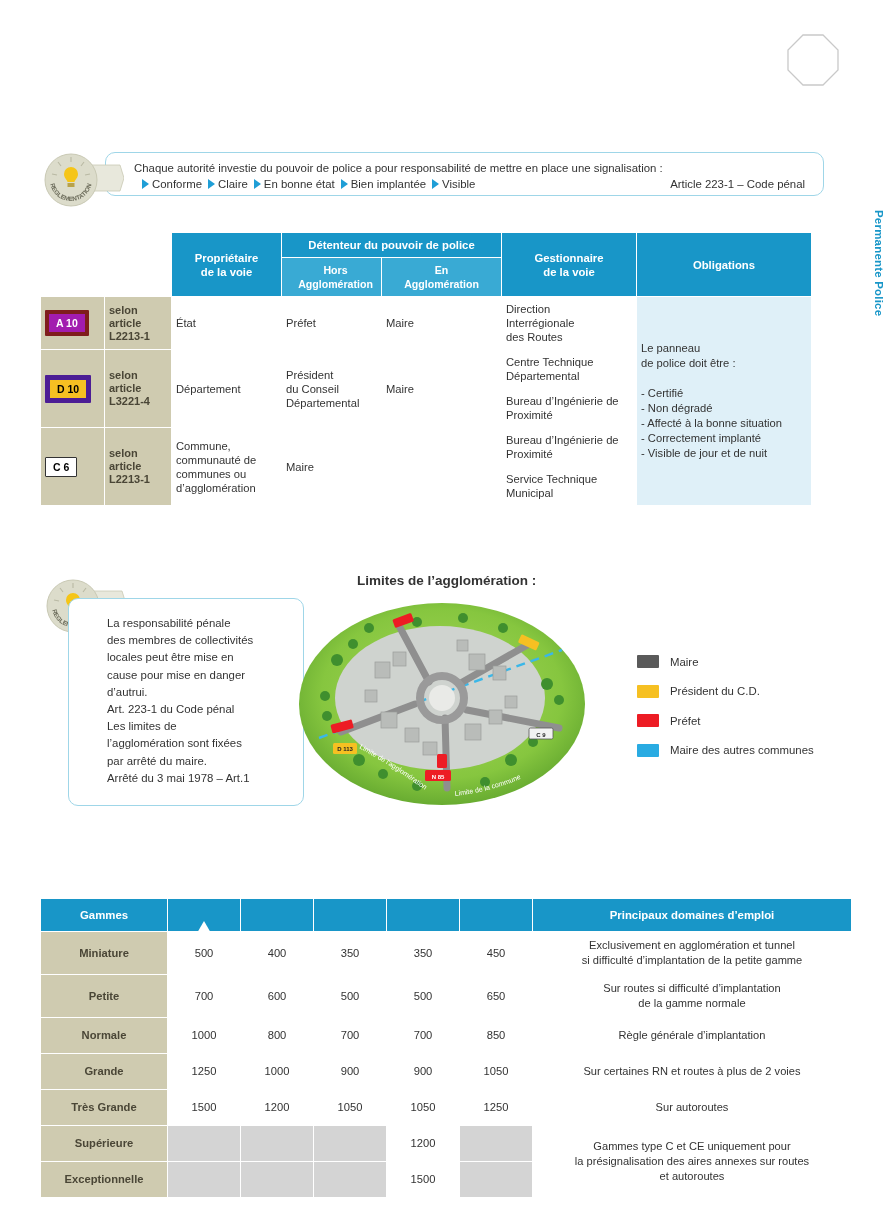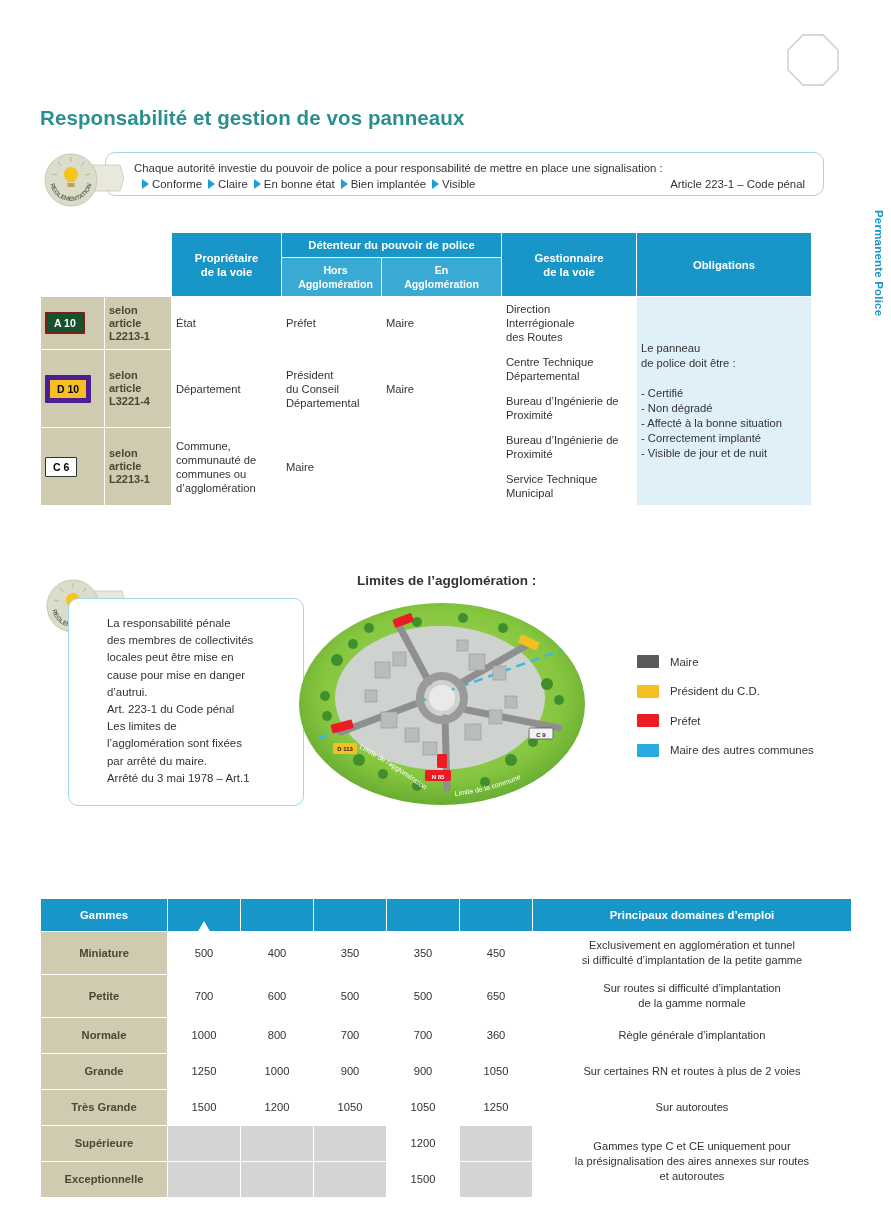--- a/index.html
+++ b/index.html
@@ -87,23 +87,23 @@
     font-size:11.2px; text-align:left; color:#333;
     padding:5px 4px; line-height:14px; background:#fff;
   }
   .t-main td.beige { background:#cfcbb0; font-weight:bold; color:#4a4636; font-size:11px; line-height:13px;}
   .t-main td.sign { background:#cfcbb0; }
   .t-main td.oblig { background:#dff0f8; font-size:11.2px; line-height:15px; }
   .t-main td.empty-head { background:#fff; border:1px solid #fff; }
 
   
   .sign-a {
-    display:inline-block; background:#14532d; color:#fff;
+    display:inline-block; background:#a21caf; color:#fff;
     font-weight:bold; font-size:10.5px; padding:2px 7px;
-    border:2px solid #7f1d1d; border-radius:1px;
+    border:4px solid #7f1d1d; border-radius:1px;
   }
   .sign-d {
     display:inline-block; background:#f6c022; color:#000;
     font-weight:bold; font-size:10.5px; padding:2px 7px;
     border:5px solid #4c1d95; border-radius:1px;
   }
   .sign-c {
     display:inline-block; background:#fff; color:#000;
     font-weight:bold; font-size:10.5px; padding:2px 7px;
     border:1px solid #333; border-radius:1px;
@@ -163,21 +163,20 @@
 <body>
 
 <div class="page">
 
   <svg class="octagon" viewBox="0 0 52 52">
     <polygon points="16,1 36,1 51,16 51,36 36,51 16,51 1,36 1,16" fill="none" stroke="#c9c9c9" stroke-width="1.3"></polygon>
   </svg>
 
   <div class="side-label">Permanente Police</div>
 
-  <h1 class="section-title t1">Responsabilité et gestion de vos panneaux</h1>
 
   <div class="callout">
     <div class="txt">
       <div>Chaque autorité investie du pouvoir de police a pour responsabilité de mettre en place une signalisation :</div>
       <div class="bullets">
         <span class="item">
             <span class="tri"></span>
             <span>Conforme</span>
           </span>
         <span class="item">
@@ -450,21 +449,21 @@
       <td>650</td>
       <td class="dom">Sur routes si difficulté d’implantation<br>de la gamme normale</td>
     </tr>
 
     <tr>
       <td class="gam">Normale</td>
       <td>1000</td>
       <td>800</td>
       <td>700</td>
       <td>700</td>
-      <td>360</td>
+      <td>850</td>
       <td class="dom">Règle générale d’implantation</td>
     </tr>
 
     <tr>
       <td class="gam">Grande</td>
       <td>1250</td>
       <td>1000</td>
       <td>900</td>
       <td>900</td>
       <td>1050</td>

